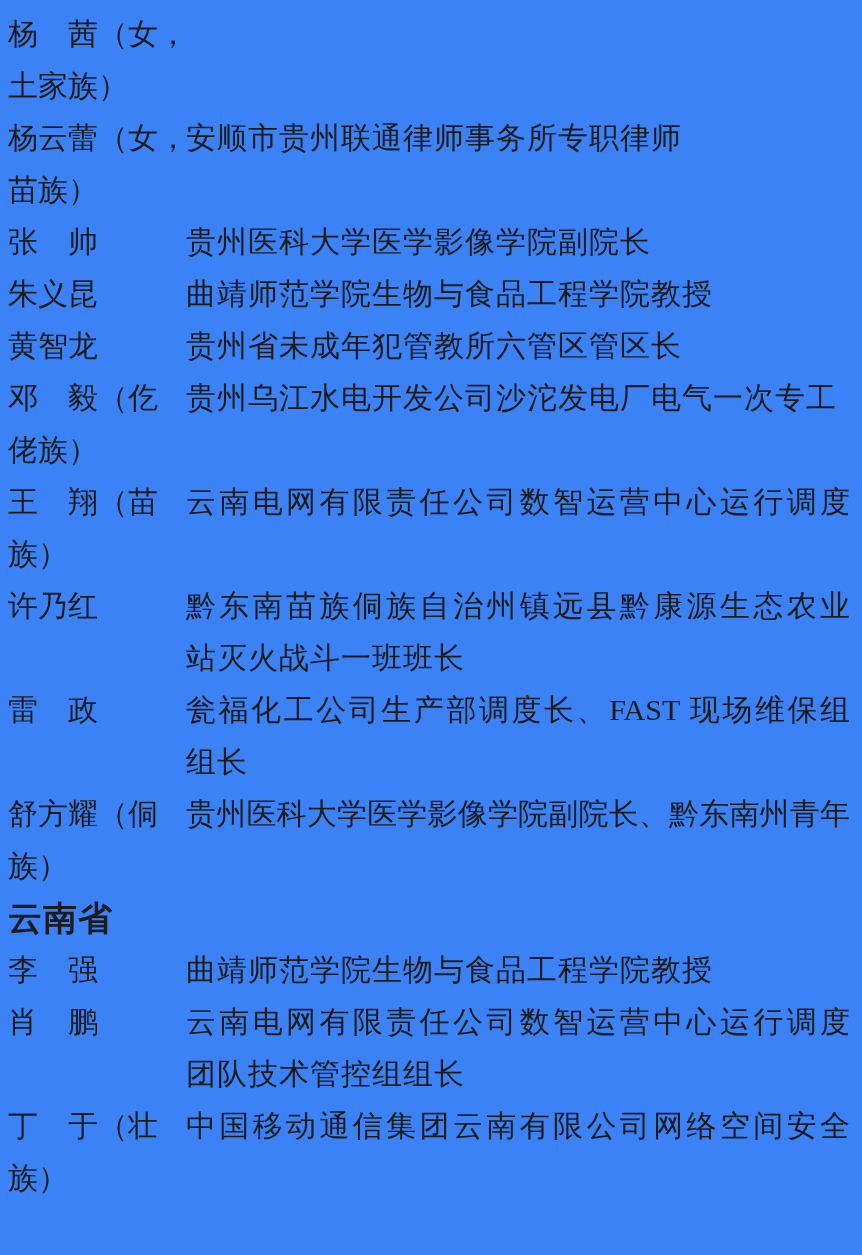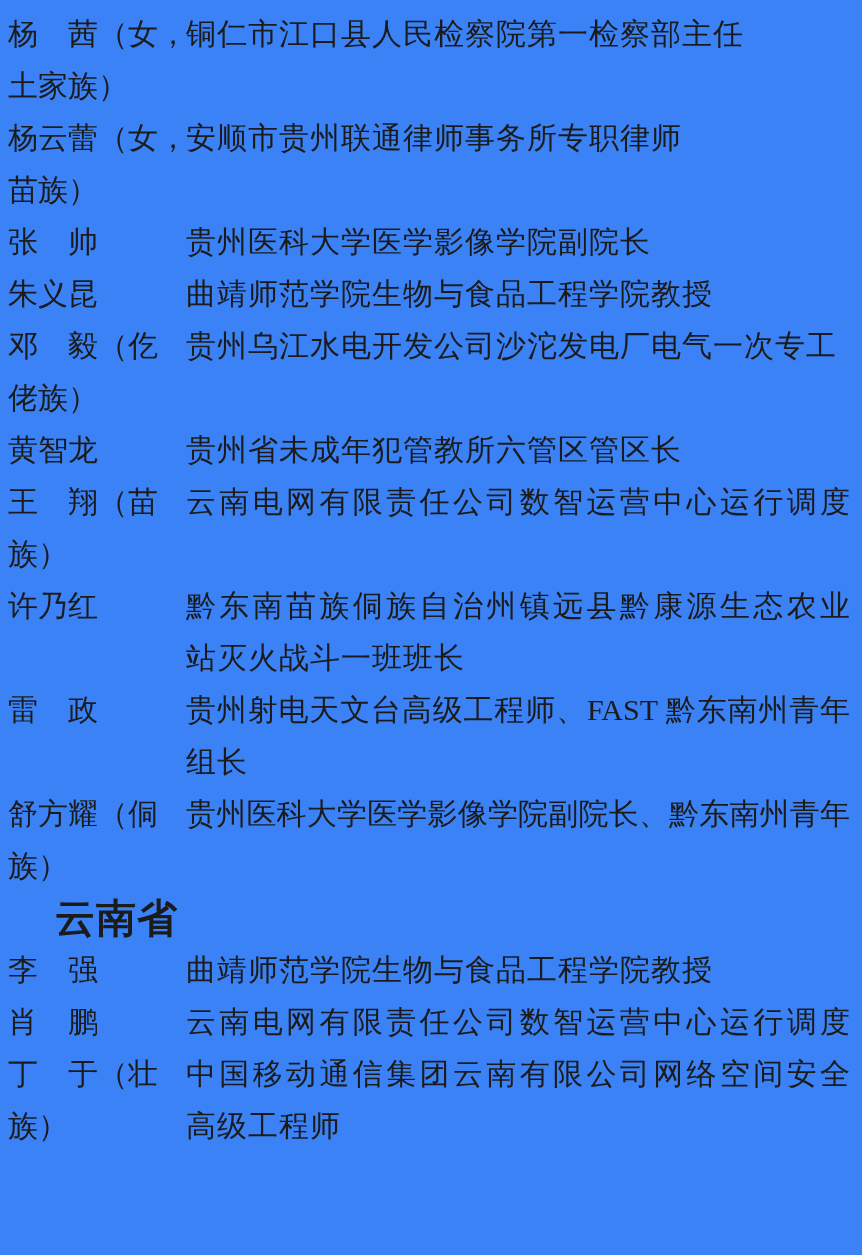--- a/index.html
+++ b/index.html
@@ -45,37 +45,33 @@
     white-space: normal;
     letter-spacing: 0;
     text-align: justify;
     text-align-last: justify;
     overflow: hidden;
     height: 52px;
   }
   .section-header {
     font-family: "Liberation Sans", "DejaVu Sans", sans-serif;
     font-weight: 700;
-    font-size: 40px;
+    font-size: 34px;
     letter-spacing: 1px;
-    margin-left: 47px;
   }
 </style>
 </head>
 <body>
 
 <div class="page">
   <div class="doc" id="doc-root">
   <div class="entry">
     <div class="name-col">
           <div class="line name-line">杨　茜（女，</div>
           <div class="line name-line">土家族）</div>
-        </div>
-    <div class="pos-col">
-          <div class="line pos-line">铜仁市江口县人民检察院第一检察部主任</div>
         </div>
   </div>
 
   <div class="entry">
     <div class="name-col">
           <div class="line name-line">杨云蕾（女，</div>
           <div class="line name-line">苗族）</div>
         </div>
     <div class="pos-col">
           <div class="line pos-line">安顺市贵州联通律师事务所专职律师</div>
@@ -96,34 +92,34 @@
     <div class="name-col">
           <div class="line name-line">朱义昆</div>
         </div>
     <div class="pos-col">
           <div class="line pos-line">曲靖师范学院生物与食品工程学院教授</div>
         </div>
   </div>
 
   <div class="entry">
     <div class="name-col">
+          <div class="line name-line">黄智龙</div>
+        </div>
+    <div class="pos-col">
+          <div class="line pos-line">贵州省未成年犯管教所六管区管区长</div>
+        </div>
+  </div>
+
+  <div class="entry">
+    <div class="name-col">
           <div class="line name-line">邓　毅（仡</div>
           <div class="line name-line">佬族）</div>
         </div>
     <div class="pos-col">
           <div class="line pos-line">贵州乌江水电开发公司沙沱发电厂电气一次专工</div>
-        </div>
-  </div>
-
-  <div class="entry">
-    <div class="name-col">
-          <div class="line name-line">黄智龙</div>
-        </div>
-    <div class="pos-col">
-          <div class="line pos-line">贵州省未成年犯管教所六管区管区长</div>
         </div>
   </div>
 
   <div class="entry">
     <div class="name-col">
           <div class="line name-line">王　翔（苗</div>
           <div class="line name-line">族）</div>
         </div>
     <div class="pos-col">
           <div class="line pos-line justify">云南电网有限责任公司数智运营中心运行调度</div>
@@ -138,21 +134,21 @@
           <div class="line pos-line justify">黔东南苗族侗族自治州镇远县黔康源生态农业</div>
           <div class="line pos-line">站灭火战斗一班班长</div>
         </div>
   </div>
 
   <div class="entry">
     <div class="name-col">
           <div class="line name-line">雷　政</div>
         </div>
     <div class="pos-col">
-          <div class="line pos-line justify">贵州射电天文台高级工程师、FAST 黔东南州青年</div>
+          <div class="line pos-line justify">瓮福化工公司生产部调度长、FAST 现场维保组</div>
           <div class="line pos-line">组长</div>
         </div>
   </div>
 
   <div class="entry">
     <div class="name-col">
           <div class="line name-line">舒方耀（侗</div>
           <div class="line name-line">族）</div>
         </div>
     <div class="pos-col">
@@ -168,27 +164,27 @@
           <div class="line pos-line">曲靖师范学院生物与食品工程学院教授</div>
         </div>
   </div>
 
   <div class="entry">
     <div class="name-col">
           <div class="line name-line">肖　鹏</div>
         </div>
     <div class="pos-col">
           <div class="line pos-line justify">云南电网有限责任公司数智运营中心运行调度</div>
+          <div class="line pos-line">团队技术管控组组长</div>
         </div>
   </div>
 
   <div class="entry">
     <div class="name-col">
           <div class="line name-line">丁　于（壮</div>
           <div class="line name-line">族）</div>
         </div>
     <div class="pos-col">
           <div class="line pos-line justify">中国移动通信集团云南有限公司网络空间安全</div>
-          <div class="line pos-line">高级工程师</div>
         </div>
   </div>
 </div>
 </div>
 
 </body></html>

